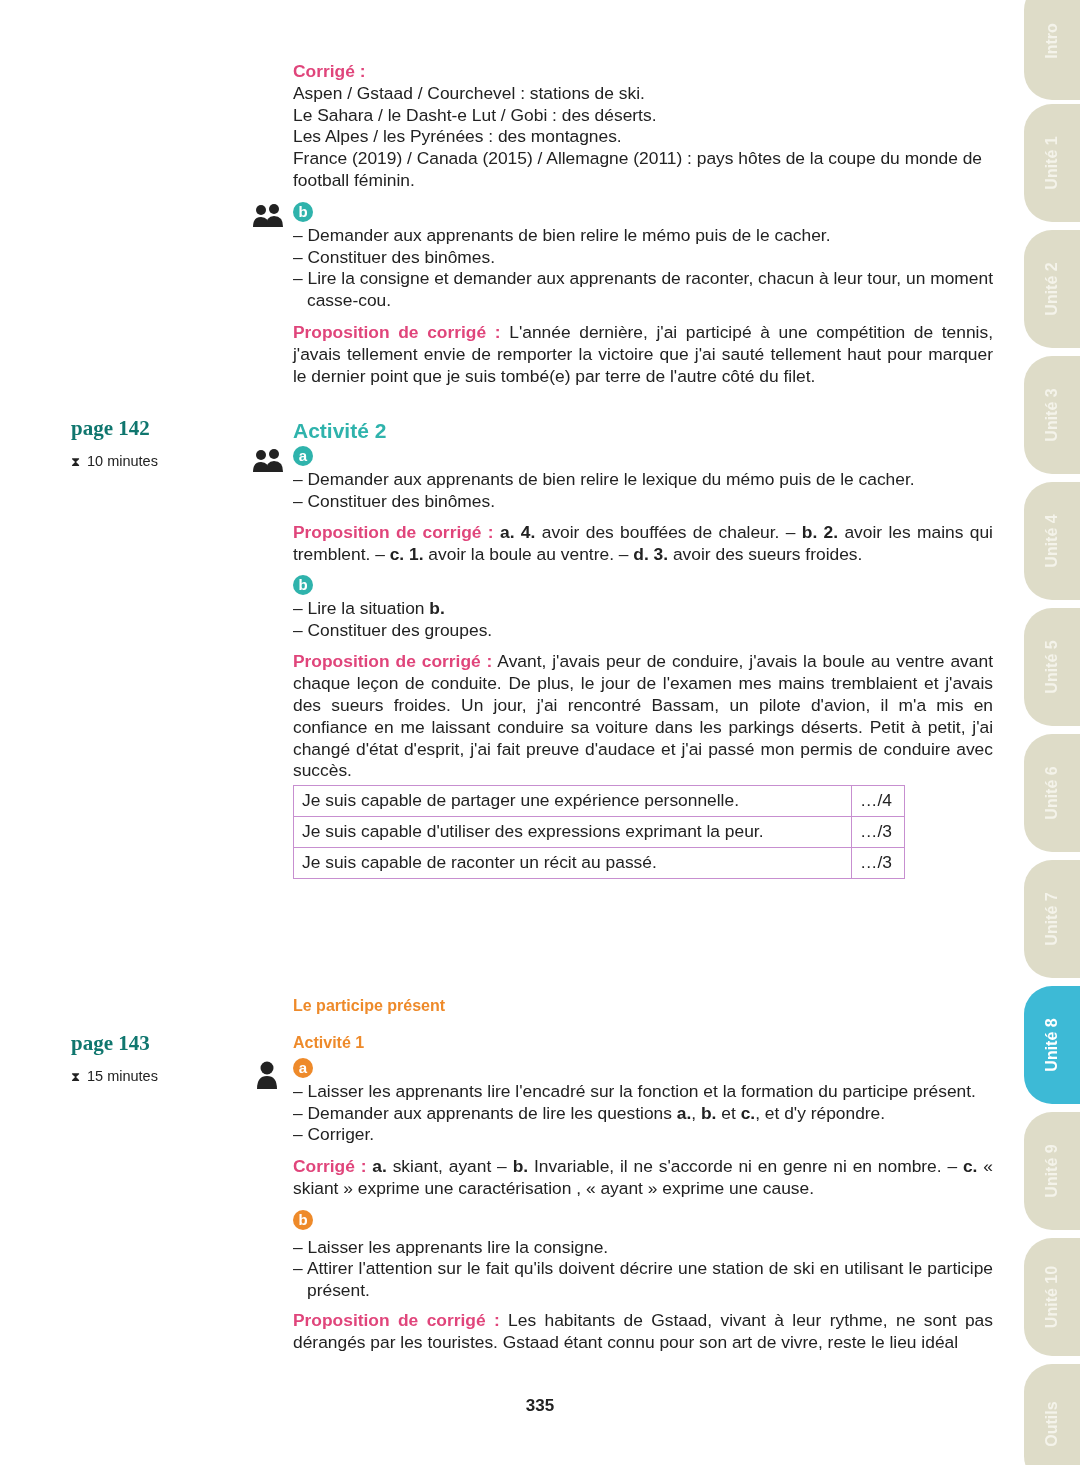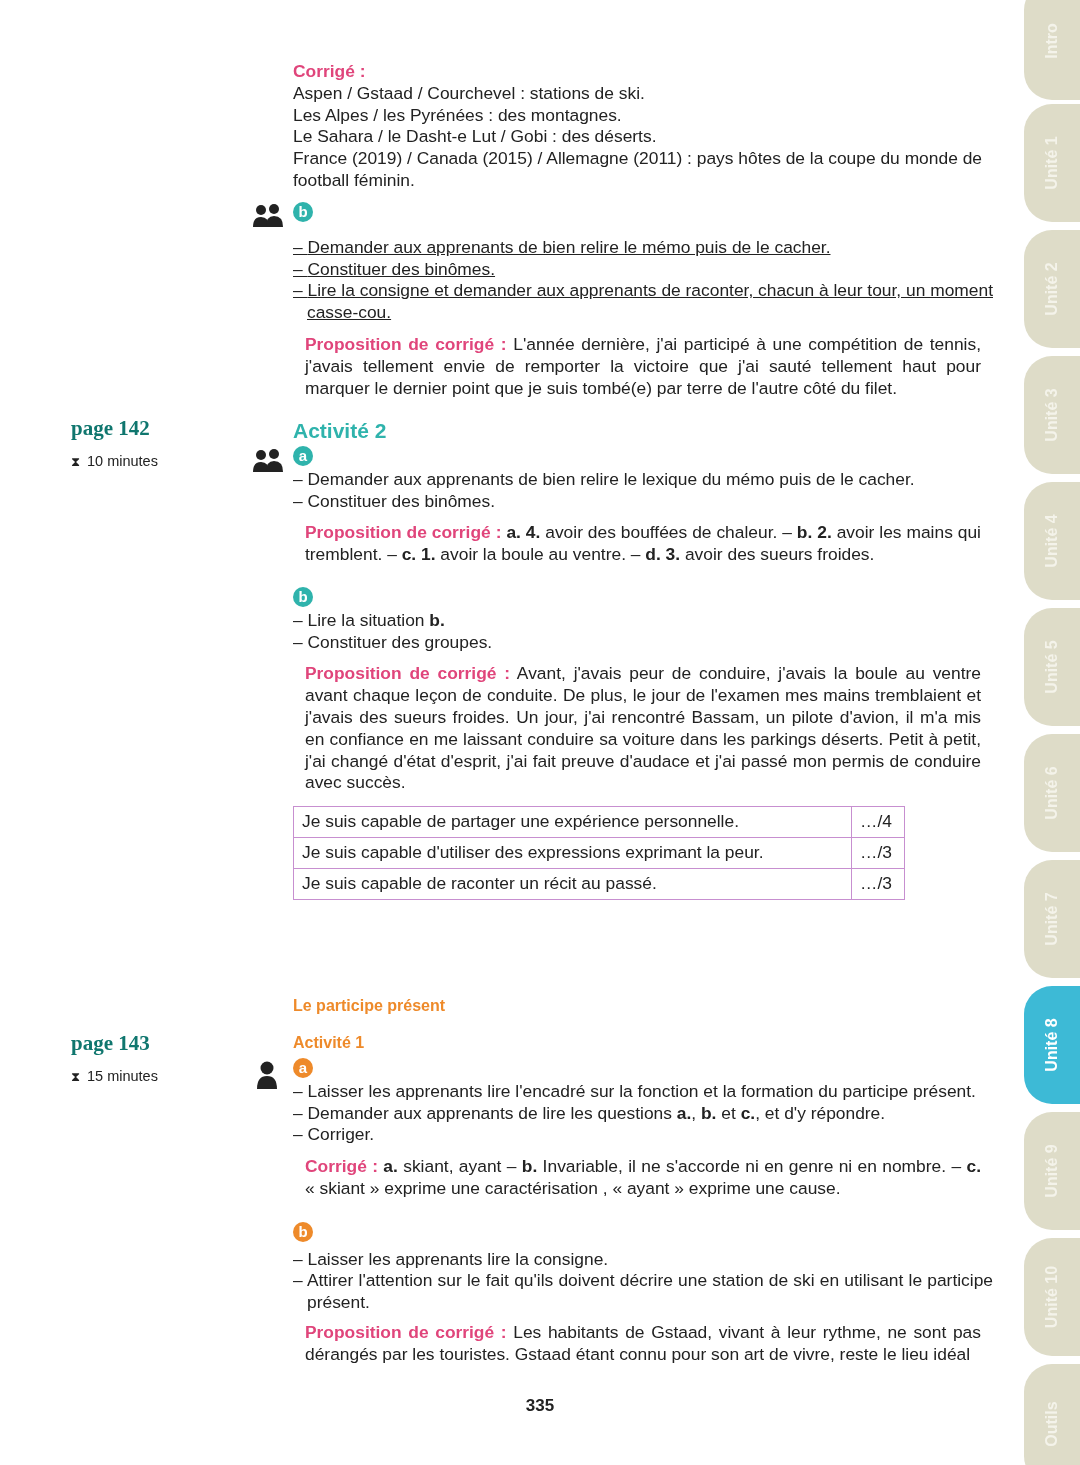--- a/index.html
+++ b/index.html
@@ -12,55 +12,55 @@
   .block { position: absolute; left: 293px; width: 700px; font-size: 17.4px; line-height: 21.8px; }
   .pink { color: #e0457b; font-weight: bold; }
   .teal-h { color: #2fb3ac; font-weight: bold; font-size: 21px; }
   .orange-h { color: #ee8a2a; font-weight: bold; font-size: 16px; }
   .badge { display: inline-block; width: 20px; height: 20px; border-radius: 50%; color: #fff; font-weight: bold; font-size: 15px; line-height: 19px; text-align: center; }
   .badge.teal { background: #2fb3ac; }
   .badge.orange { background: #ee8a2a; }
   .dash-list { margin: 0; padding: 0; list-style: none; }
   .dash-list li { padding-left: 14px; text-indent: -14px; text-align: justify; }
   .dash-list li::before { content: "– "; }
-  .just { text-align: justify; margin: 12px; }
+  .just { text-align: justify; margin: 0; }
   .margin-page { position: absolute; left: 71px; font-family: Liberation Serif, serif; color: #0f766e; font-weight: bold; font-size: 21px; }
   .margin-time { position: absolute; left: 71px; font-size: 14.5px; color: #222; }
   .hourglass { display: inline-block; width: 10px; font-size: 13px; margin-right: 6px; }
   .people-icon { position: absolute; left: 252px; }
   table.grid { border-collapse: collapse; width: 612px; font-size: 17.4px; }
   table.grid td { border: 1px solid #c78fd0; padding: 4px 8px; height: 22px; }
   table.grid td.score { width: 32px; text-align: right; padding-right: 12px; }
   .page-number { position: absolute; left: 0; width: 1080px; text-align: center; top: 1396px; font-weight: bold; font-size: 17px; }
   .tabs { position: absolute; left: 1024px; top: 0; width: 56px; height: 1465px; }
   .tab { position: absolute; left: 0; width: 56px; height: 118px; background: #dedcc8; border-radius: 28px 0 0 28px; }
   .tab.active { background: #3dbad6; }
   .tab span { position: absolute; left: 50%; top: 50%; transform: translate(-50%, -50%) rotate(-90deg); white-space: nowrap; color: #ffffff; font-weight: bold; font-size: 16px; }
   .tab.inactive span { color: #f4f3ea; }
 </style>
 </head>
 <body>
 
 <div class="block" style="top:61px;">
   <div class="pink">Corrigé :</div>
   <div>Aspen / Gstaad / Courchevel : stations de ski.</div>
+  <div>Le Sahara / le Dasht-e Lut / Gobi : des déserts.</div>
   <div>Les Alpes / les Pyrénées : des montagnes.</div>
-  <div>Le Sahara / le Dasht-e Lut / Gobi : des déserts.</div>
   <div>France (2019) / Canada (2015) / Allemagne (2011) : pays hôtes de la coupe du monde de football féminin.</div>
 </div>
 
 <svg class="people-icon" style="top:203px;" width="32" height="26" viewBox="0 0 32 26">
   <circle cx="9" cy="7" r="5" fill="#222"></circle>
     <path d="M1 24 Q1 14 9 14 Q17 14 17 24 Z" fill="#222"></path>
   <circle cx="22" cy="6" r="5" fill="#222"></circle>
     <path d="M14 24 Q14 13 22 13 Q31 13 31 24 Z" fill="#222"></path>
 </svg>
 <div class="block" style="top:201px;">
   <span class="badge teal">b</span>
-  <ul class="dash-list" style="margin-top:14px;text-decoration:underline;">
+  <ul class="dash-list" style="margin-top:2px;">
     <li>Demander aux apprenants de bien relire le mémo puis de le cacher.</li>
     <li>Constituer des binômes.</li>
     <li>Lire la consigne et demander aux apprenants de raconter, chacun à leur tour, un moment casse-cou.</li>
   </ul>
   <p class="just" style="margin-top:10px;"><span class="pink">Proposition de corrigé :</span><span> L'année dernière, j'ai participé à une compétition de tennis, j'avais tellement envie de remporter la victoire que j'ai sauté tellement haut pour marquer le dernier point que je suis tombé(e) par terre de l'autre côté du filet.</span></p>
 </div>
 
 <div class="margin-page" style="top:416px;">page 142</div>
 <div class="margin-time" style="top:453px;"><span class="hourglass">⧗</span><span>10 minutes</span></div>
 

